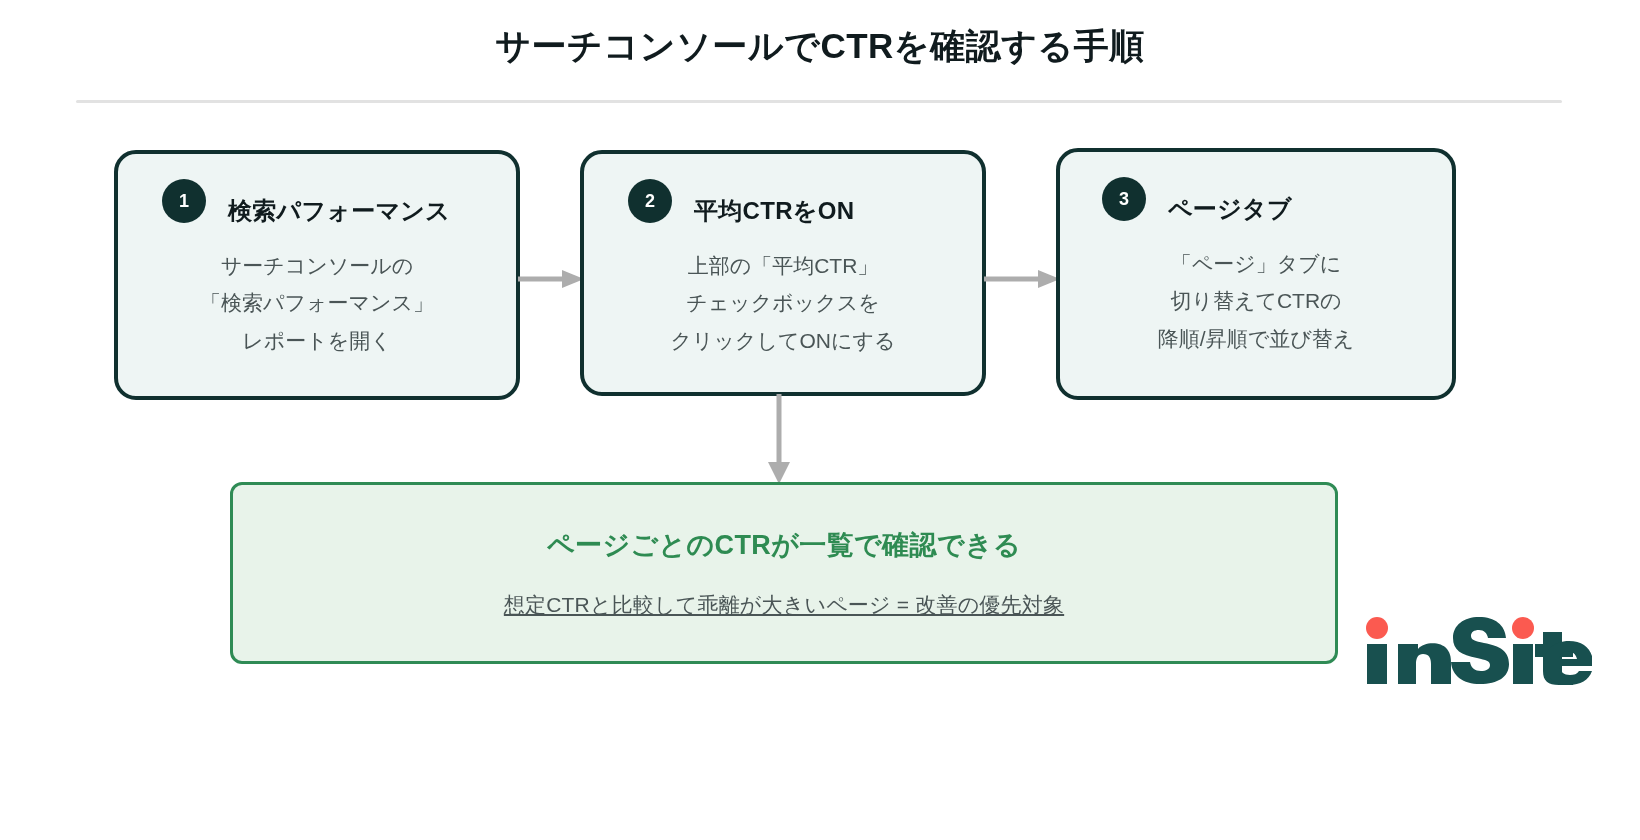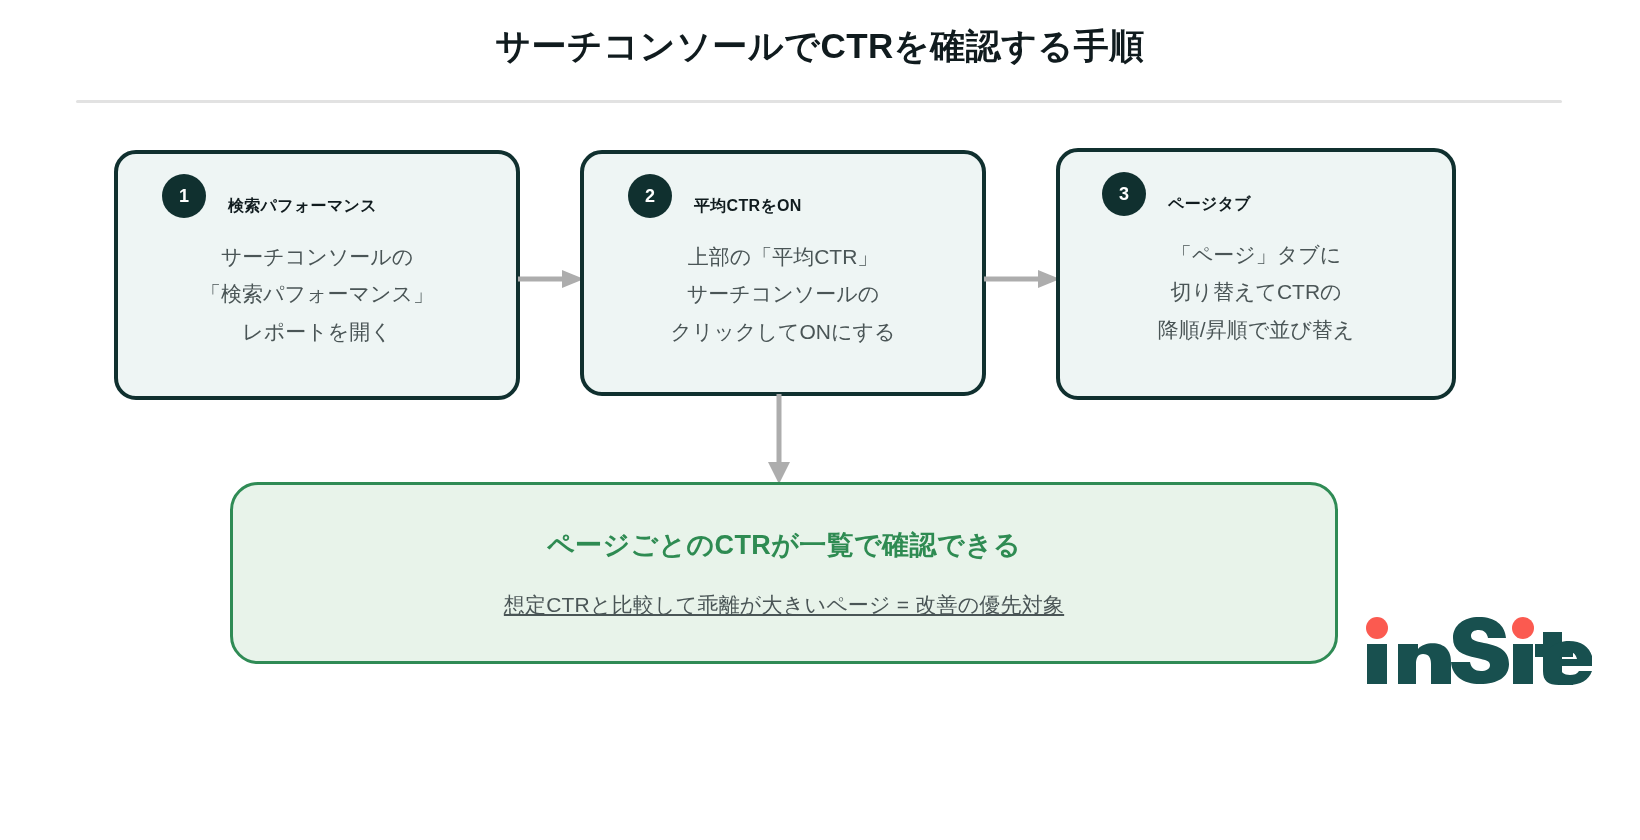--- a/index.html
+++ b/index.html
@@ -77,21 +77,21 @@
     color: #ffffff;
     font-size: 18px;
     font-weight: bold;
     display: flex;
     align-items: center;
     justify-content: center;
     line-height: 1;
   }
 
   .card-title {
-    font-size: 16px;
+    font-size: 24px;
     font-weight: bold;
     color: #101b1e;
     letter-spacing: 0.3px;
     white-space: nowrap;
     margin-top: 21px;
   }
 
   .card-body {
     margin-top: 20px;
     text-align: center;
@@ -123,21 +123,21 @@
   
   .result-box {
     position: absolute;
     left: 230px;
     top: 482px;
     width: 1108px;
     height: 182px;
     box-sizing: border-box;
     background: #e8f3ea;
     border: 3px solid #2f8b55;
-    border-radius: 28px;
+    border-radius: 12px;
     display: flex;
     flex-direction: column;
     align-items: center;
     justify-content: center;
     text-align: center;
   }
 
   .result-title {
     font-size: 27px;
     font-weight: bold;
@@ -188,21 +188,21 @@
     <line x1="0" y1="11" x2="44" y2="11" stroke="#adadad" stroke-width="5"></line>
     <polygon points="44,2 66,11 44,20" fill="#adadad"></polygon>
   </svg>
 
   <div class="step-card c2">
     <div class="card-head">
       <div class="badge">2</div>
       <div class="card-title">平均CTRをON</div>
     </div>
     <div class="card-body">上部の「平均CTR」
-サーチコンソールの
+チェックボックスを
 クリックしてONにする</div>
   </div>
 
   <svg class="h-arrow a2" viewBox="0 0 76 22">
     <line x1="0" y1="11" x2="54" y2="11" stroke="#adadad" stroke-width="5"></line>
     <polygon points="54,2 76,11 54,20" fill="#adadad"></polygon>
   </svg>
 
   <div class="step-card c3">
     <div class="card-head">

